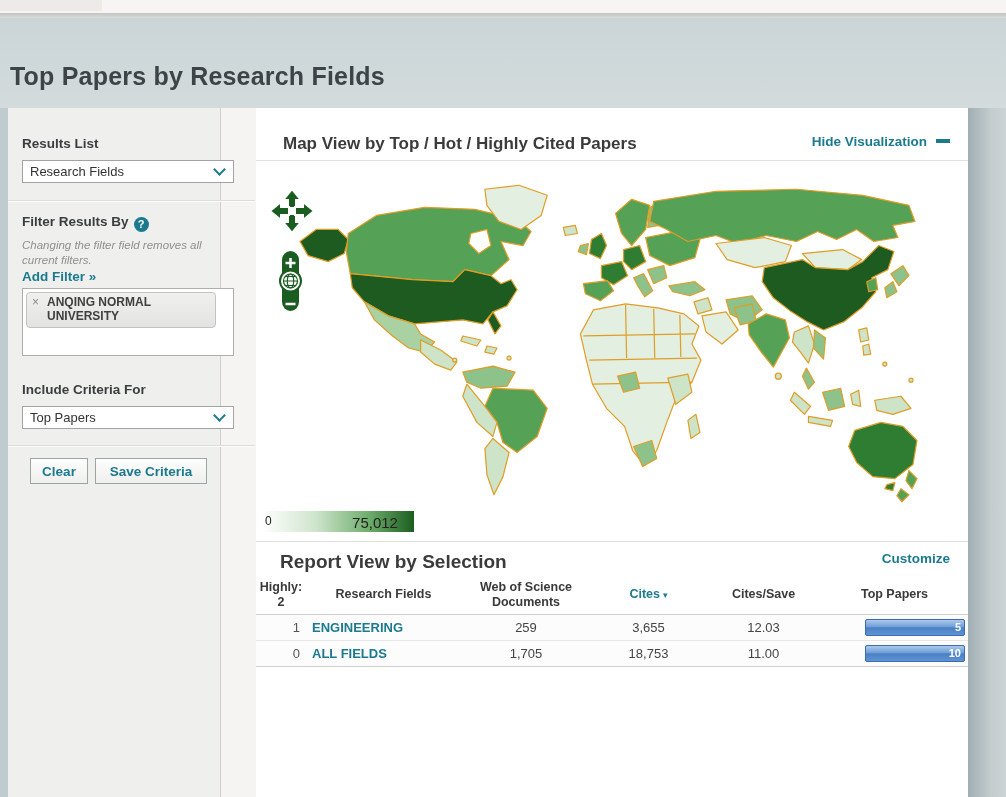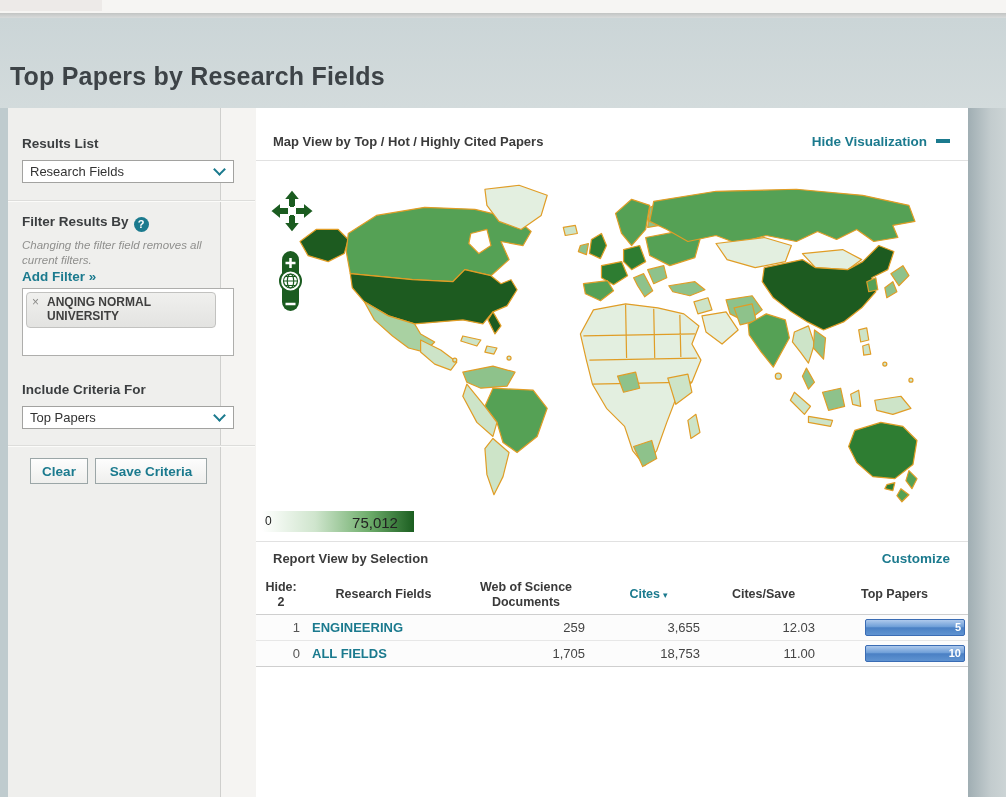--- a/index.html
+++ b/index.html
@@ -29,47 +29,47 @@
   .link{color:#1b7a8e;font-weight:bold;text-decoration:none;cursor:pointer}
   .add-filter{position:absolute;left:14px;top:161px;font-size:13.5px}
   .filter-box{position:absolute;left:14px;top:180px;width:212px;height:68px;background:#fff;border:1px solid #aeaeac}
   .chip{position:relative;margin:3px;width:190px;min-height:32px;background:linear-gradient(#f0f0ee,#e3e3e1);border:1px solid #c2c2c0;border-radius:4px;padding:3px 6px 3px 20px;font-size:12px;font-weight:bold;color:#3f3f3f;line-height:1.15;text-transform:uppercase}
   .chip .x{position:absolute;left:5px;top:3px;color:#8a8a88;font-weight:normal;font-size:12px;cursor:pointer}
   .btn{position:absolute;height:26px;background:linear-gradient(#fdfdfd,#efefed);border:1px solid #9ba6a7;color:#1b7a8e;font-weight:bold;font-size:13.5px;text-align:center;cursor:pointer;font-family:inherit}
 
   
   .content{position:absolute;left:256px;top:108px;width:712px;height:689px;background:#fff}
   .map-header{position:absolute;left:0;top:0;width:712px;height:52px}
-  .map-title{position:absolute;left:17px;top:26px;font-size:13px;font-weight:bold;color:#3b3b3b}
+  .map-title{position:absolute;left:27px;top:26px;font-size:17px;font-weight:bold;color:#3b3b3b}
   .hide-link{position:absolute;right:18px;top:26px;font-size:13.5px}
   .minus-icon{display:inline-block;width:14px;height:4px;background:#1b7a8e;margin-left:9px;vertical-align:3px}
   .hline{position:absolute;left:0;width:712px;border-top:1px solid #e1e1e1}
 
   .map-area{position:absolute;left:0;top:53px;width:712px;height:380px}
   .world-map{position:absolute;left:38px;top:22px}
   .pan-ctl{position:absolute;left:12px;top:27px;cursor:pointer}
   .zoom-ctl{position:absolute;left:23px;top:88px;cursor:pointer}
   .legend-bar{position:absolute;left:6px;top:350px;width:152px;height:21px;background:linear-gradient(90deg,#ffffff,#cfe5cd 35%,#6fae6c 70%,#1b5e20)}
   .legend-min{position:absolute;left:9px;top:353px;font-size:12px;color:#222}
   .legend-max{position:absolute;left:114px;top:353px;font-size:15px;color:#222;transform:translateX(-50%);left:119px}
 
   .report-header{position:absolute;left:0;top:434px;width:712px;height:34px}
-  .report-title{position:absolute;left:17px;top:9px;font-size:13px;font-weight:bold;color:#3b3b3b}
+  .report-title{position:absolute;left:24px;top:9px;font-size:19px;font-weight:bold;color:#3b3b3b}
   .customize-link{position:absolute;right:18px;top:9px;font-size:13.5px}
 
   table.report{position:absolute;left:0;top:468px;width:712px;border-collapse:collapse;table-layout:fixed;font-size:13px;color:#444}
   table.report col.c1{width:50px}table.report col.c2{width:155px}table.report col.c3{width:130px}
   table.report col.c4{width:115px}table.report col.c5{width:115px}table.report col.c6{width:147px}
   table.report thead th{font-size:12.5px;font-weight:bold;color:#3a3a3a;text-align:center;vertical-align:middle;height:38px;line-height:1.2;border-bottom:1px solid #cfcfcf;padding:2px}
   table.report thead th.sorted{color:#1b7a8e;cursor:pointer}
   table.report td{height:26px;border-bottom:1px solid #e7e7e7;padding:0 6px;background:#fcfcfc}
   table.report tr:last-child td{border-bottom:1px solid #cfcfcf}
   td.rank{text-align:right;padding-right:8px;color:#555}
   td.field{font-weight:bold;padding-left:28px}
-  td.num{text-align:right}
+  td.num{text-align:center}
   td.barcell{padding:0}
   .bar{position:relative;margin-left:38px;width:100px;height:17px;border:1px solid #3a6cb4;border-radius:2px;background:linear-gradient(#aec9ec,#6f9fd8 45%,#4a80c4 52%,#5f93d1);}
   .bar span{position:absolute;right:3px;top:1px;font-size:11px;font-weight:bold;color:#fff}
   .sort-arrow{font-size:9px;color:#1b7a8e;margin-left:3px}
 </style>
 </head>
 <body>
 
 <div id="page">
   <div class="top-strip"></div>
@@ -252,21 +252,21 @@
           <col class="c1">
           <col class="c2">
           <col class="c3">
           <col class="c4">
           <col class="c5">
           <col class="c6">
         </colgroup>
       <thead>
         <tr>
           <th>
-            <div>Hide:</div>
+            <div>Highly:</div>
             <div>2</div>
           </th>
           <th>Research Fields</th>
           <th>Web of Science Documents</th>
           <th class="sorted">
             <span>Cites</span><span class="sort-arrow">▾</span>
           </th>
           <th>Cites/Save</th>
           <th>Top Papers</th>
         </tr>

